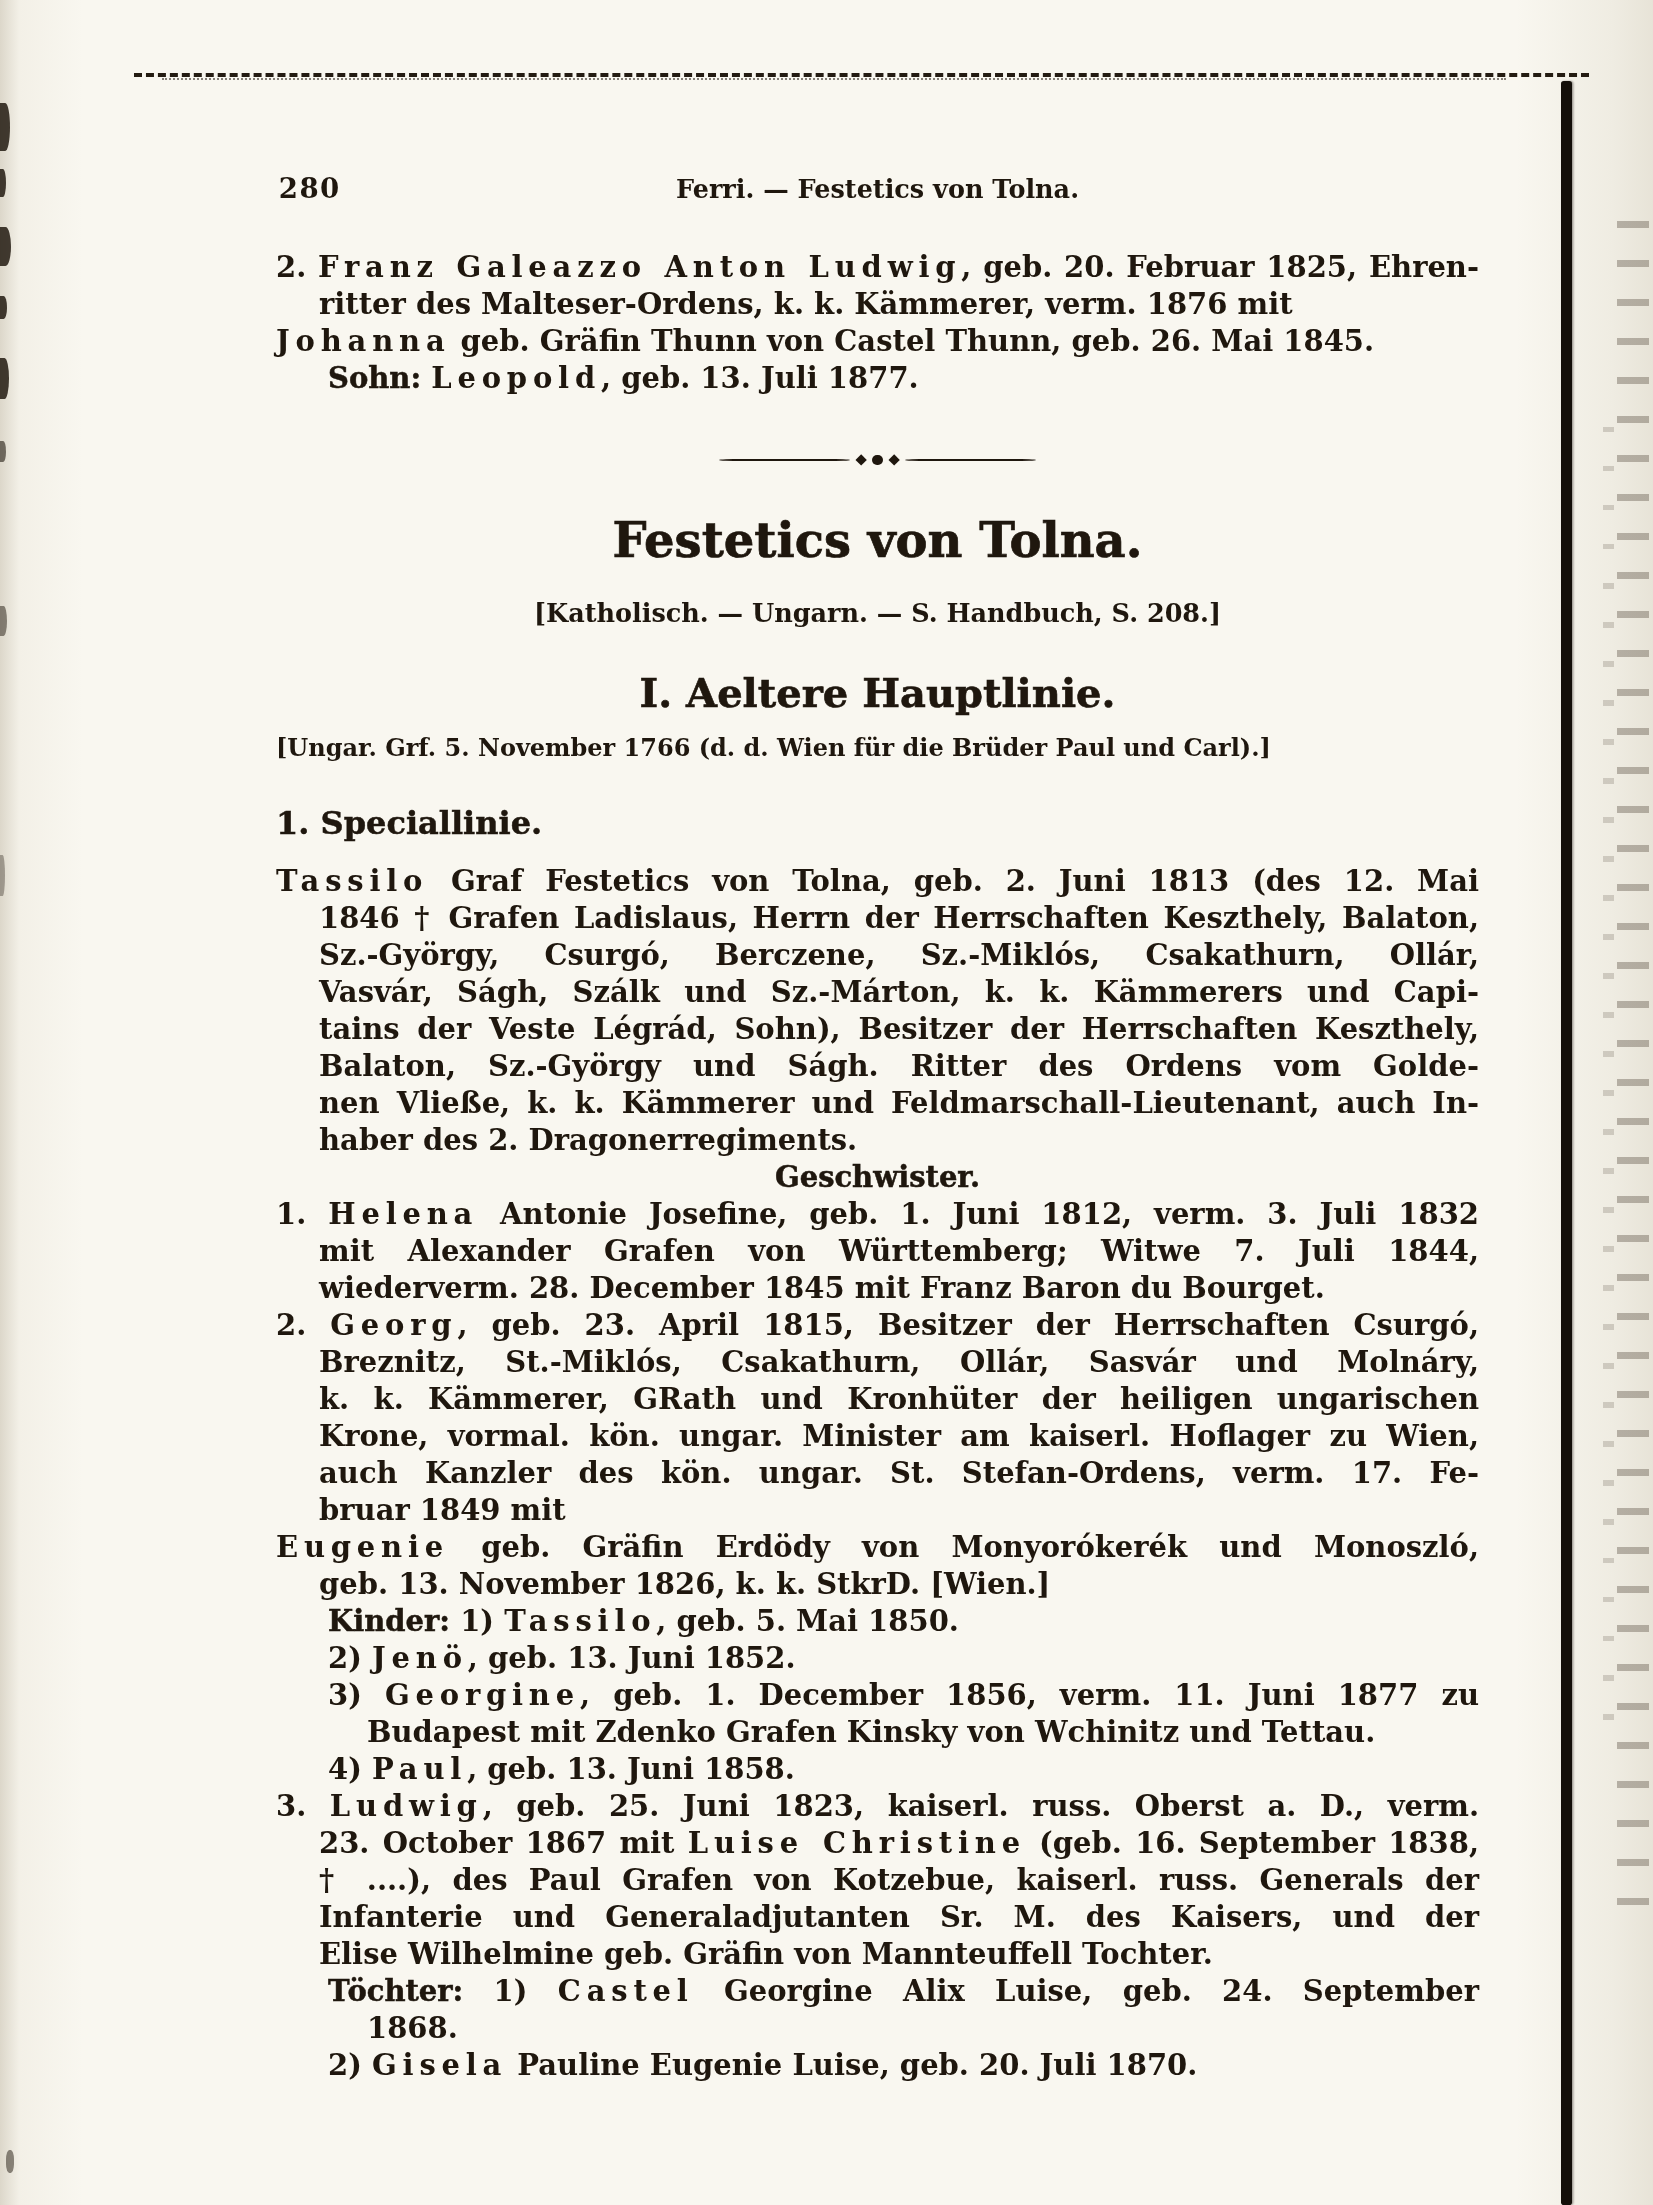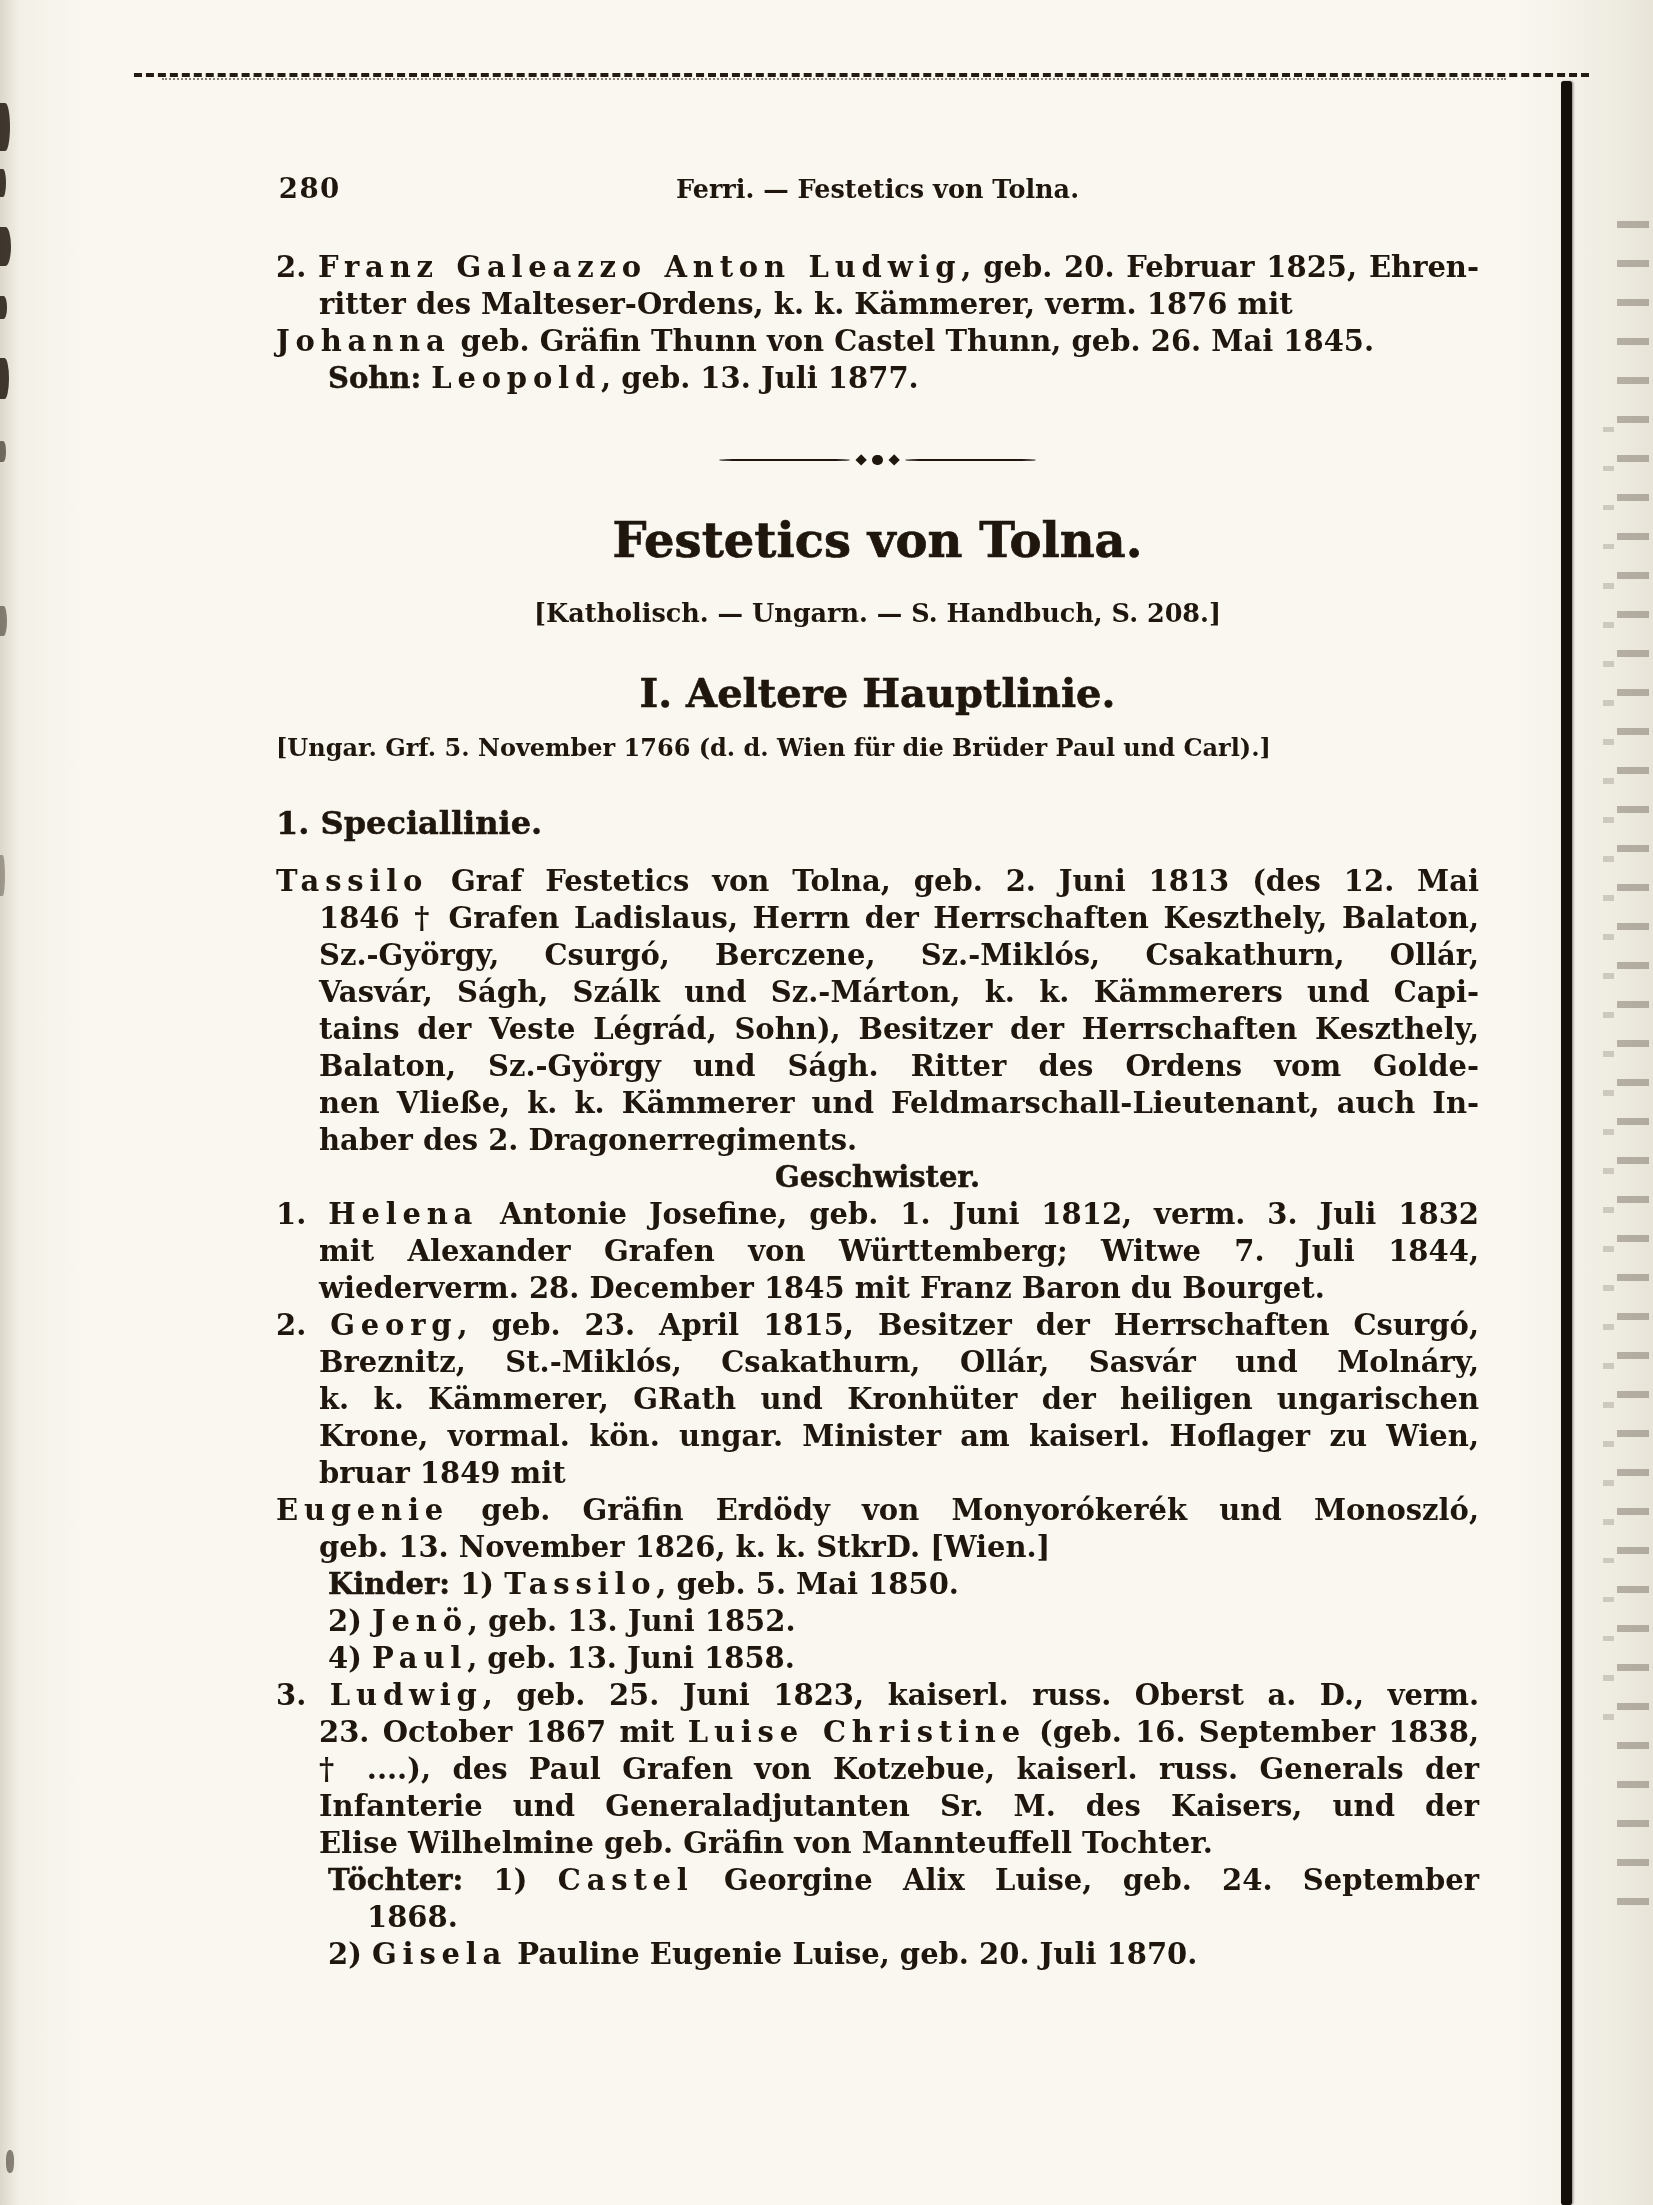--- a/index.html
+++ b/index.html
@@ -130,31 +130,36 @@
         <div class="block entry">
           <div class="line just"><span>1. </span><span class="sp">Helena</span><span> Antonie Josefine, geb. 1. Juni 1812, verm. 3. Juli 1832</span></div>
           <div class="line just"><span>mit Alexander Grafen von Württemberg; Witwe 7. Juli 1844,</span></div>
           <div class="line"><span>wiederverm. 28. December 1845 mit Franz Baron du Bourget.</span></div>
         </div>
         <div class="block entry">
           <div class="line just"><span>2. </span><span class="sp">Georg</span><span>, geb. 23. April 1815, Besitzer der Herrschaften Csurgó,</span></div>
           <div class="line just"><span>Breznitz, St.-Miklós, Csakathurn, Ollár, Sasvár und Molnáry,</span></div>
           <div class="line just"><span>k. k. Kämmerer, GRath und Kronhüter der heiligen ungarischen</span></div>
           <div class="line just"><span>Krone, vormal. kön. ungar. Minister am kaiserl. Hoflager zu Wien,</span></div>
+          <div class="line just"><span>auch Kanzler des kön. ungar. St. Stefan-Ordens, verm. 17. Fe-</span></div>
           <div class="line"><span>bruar 1849 mit</span></div>
         </div>
         <div class="block entry">
           <div class="line just"><span class="sp">Eugenie</span><span> geb. Gräfin Erdödy von Monyorókerék und Monoszló,</span></div>
           <div class="line"><span>geb. 13. November 1826, k. k. StkrD. [Wien.]</span></div>
         </div>
         <div class="block child">
           <div class="line"><span class="b">Kinder: </span><span>1) </span><span class="sp">Tassilo</span><span>, geb. 5. Mai 1850.</span></div>
         </div>
         <div class="block child">
           <div class="line"><span>2) </span><span class="sp">Jenö</span><span>, geb. 13. Juni 1852.</span></div>
+        </div>
+        <div class="block child">
+          <div class="line just"><span>3) </span><span class="sp">Georgine</span><span>, geb. 1. December 1856, verm. 11. Juni 1877 zu</span></div>
+          <div class="line"><span>Budapest mit Zdenko Grafen Kinsky von Wchinitz und Tettau.</span></div>
         </div>
         <div class="block child">
           <div class="line"><span>4) </span><span class="sp">Paul</span><span>, geb. 13. Juni 1858.</span></div>
         </div>
         <div class="block entry">
           <div class="line just"><span>3. </span><span class="sp">Ludwig</span><span>, geb. 25. Juni 1823, kaiserl. russ. Oberst a. D., verm.</span></div>
           <div class="line just"><span>23. October 1867 mit </span><span class="sp">Luise Christine</span><span> (geb. 16. September 1838,</span></div>
           <div class="line just"><span>† ....), des Paul Grafen von Kotzebue, kaiserl. russ. Generals der</span></div>
           <div class="line just"><span>Infanterie und Generaladjutanten Sr. M. des Kaisers, und der</span></div>
           <div class="line"><span>Elise Wilhelmine geb. Gräfin von Mannteuffell Tochter.</span></div>

